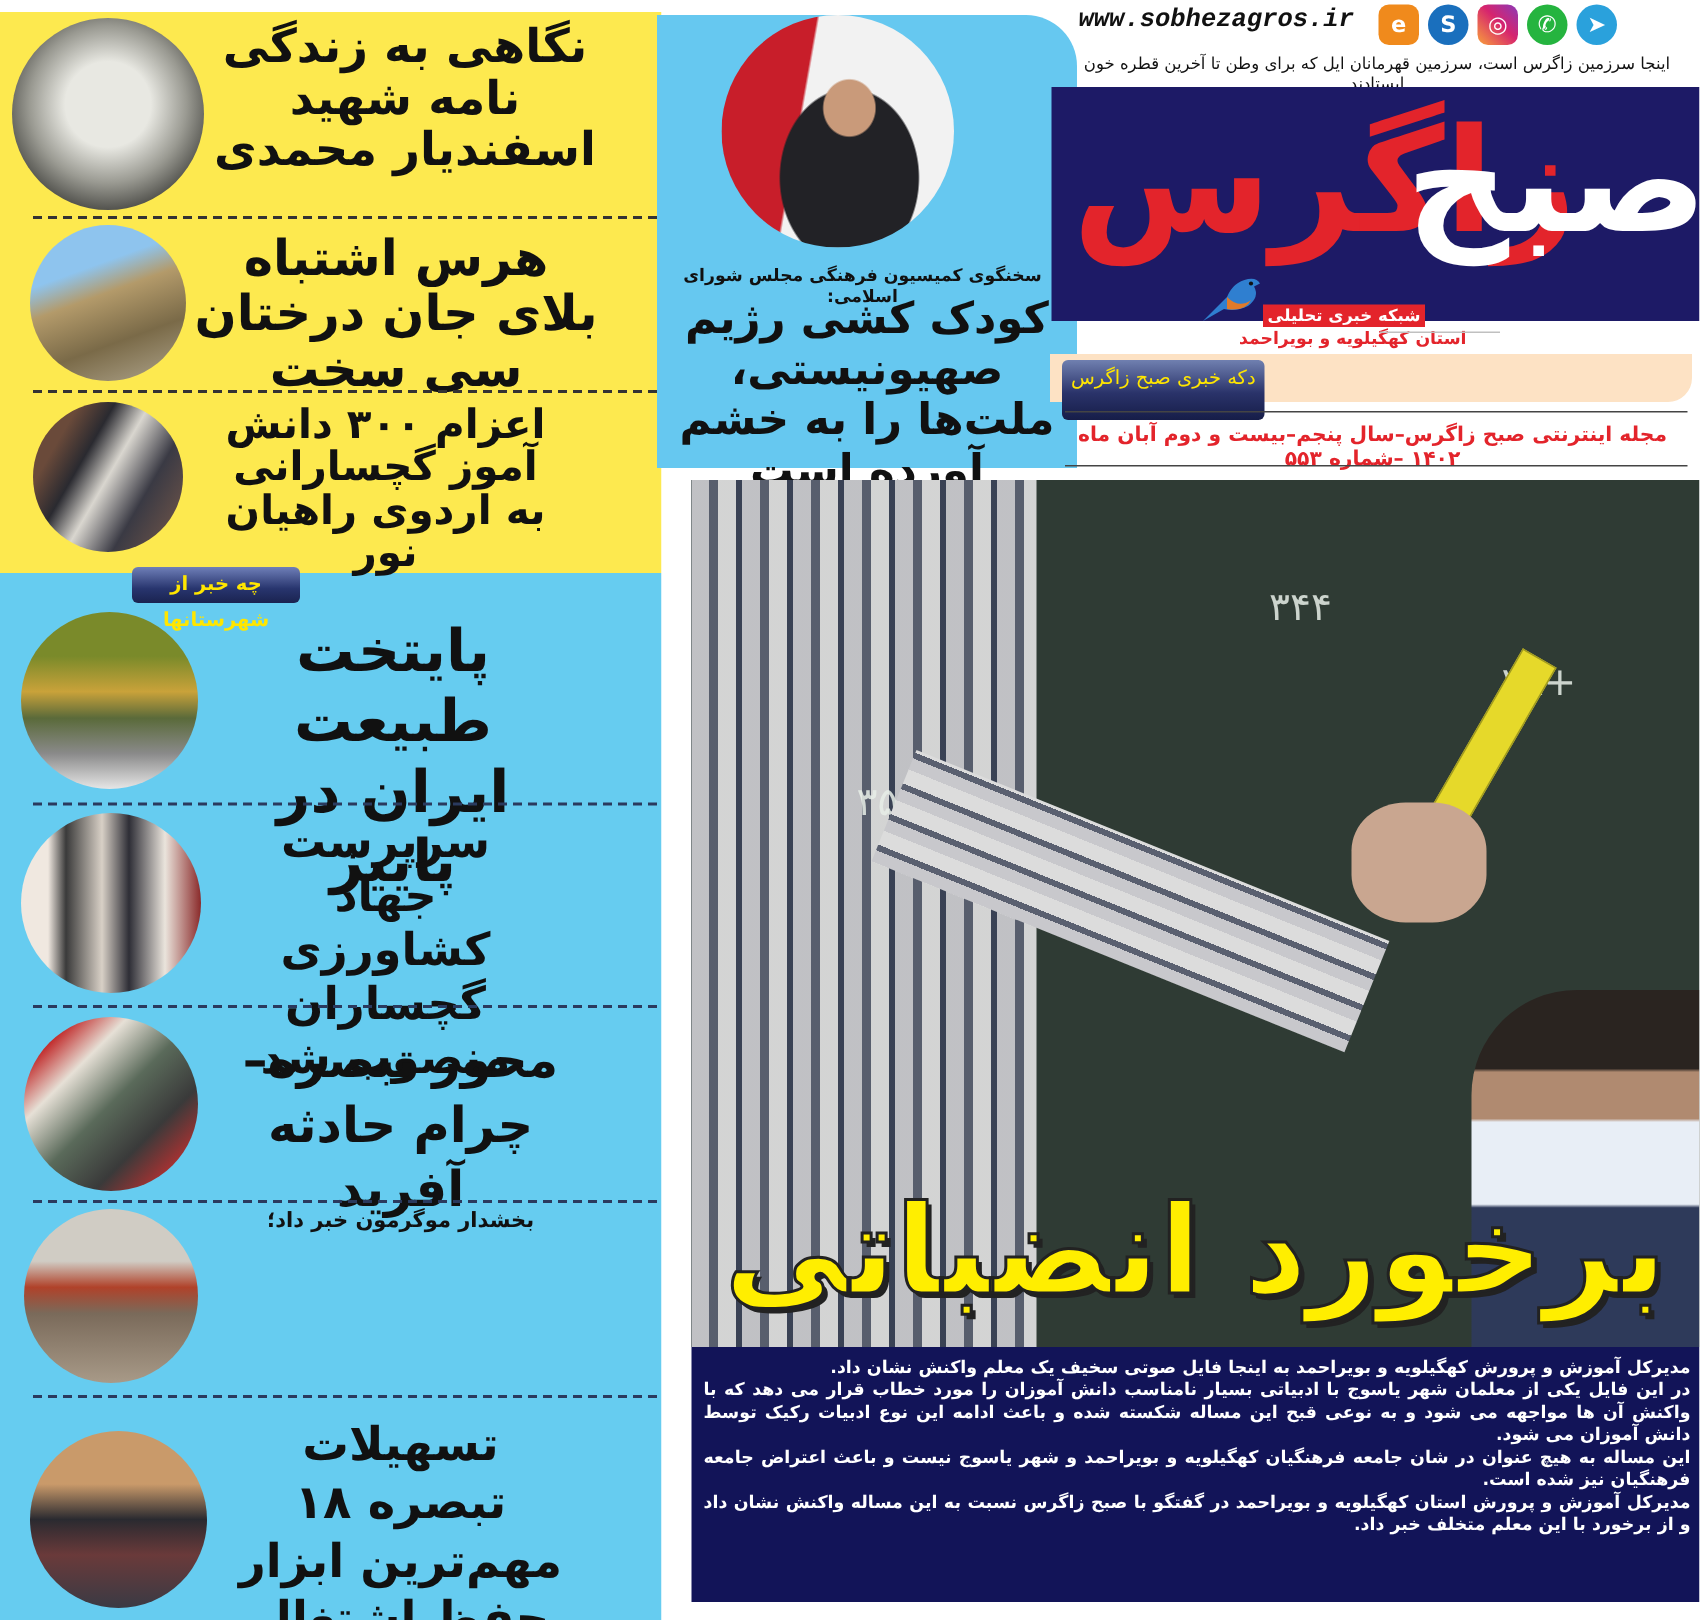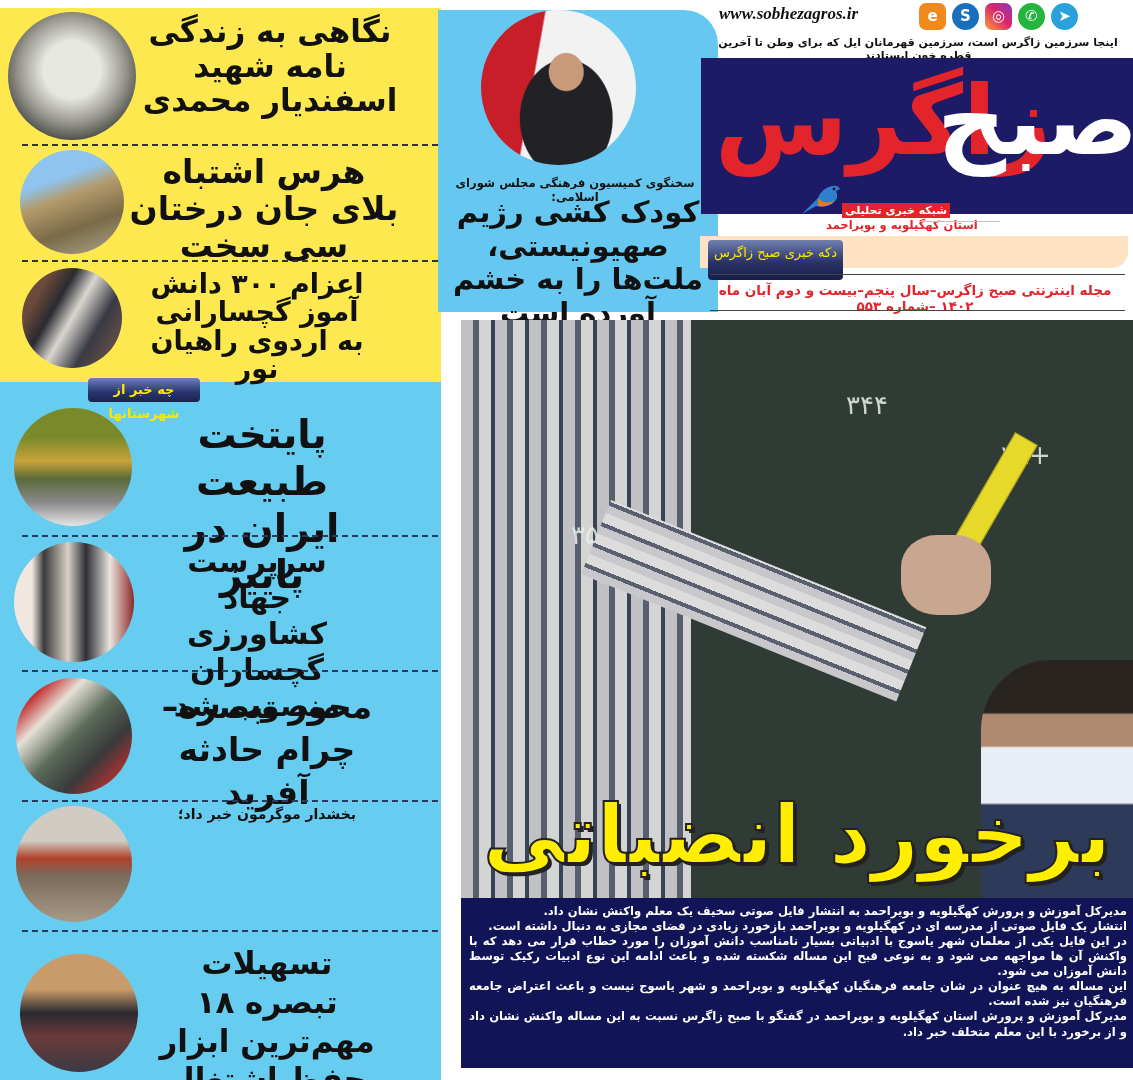--- a/index.html
+++ b/index.html
@@ -39,28 +39,28 @@
   .interview .portrait { position: absolute; left: 43px; top: 0; width: 155px; height: 155px; border-radius: 50%; overflow: hidden;
     background:
       radial-gradient(ellipse at 55% 40%, #c99a7a 0 14%, transparent 15%),
       radial-gradient(ellipse at 55% 70%, #222226 0 38%, transparent 39%),
       linear-gradient(100deg, #c81e2a 0 35%, #f2f2f2 36% 100%); }
   .interview .kicker { position: absolute; left: 0; right: 6px; top: 166px; font-size: 11.5px; font-weight: bold; color: #111; text-align: center; }
   .interview .headline { position: absolute; left: 4px; right: 4px; top: 186px; font-size: 29px; font-weight: bold; color: #111; text-align: center; line-height: 1.16; }
 
   
   .topbar { left: 705px; top: 0; width: 428px; height: 34px; }
-  .site-url { position: absolute; left: 14px; top: 4px; font-family: Liberation Serif, serif; font-style: italic; font-weight: bold; font-size: 17px; color: #111; direction: ltr; }
+  .site-url { position: absolute; left: 14px; top: 4px; font-family: Liberation Mono, monospace; font-style: italic; font-weight: bold; font-size: 17px; color: #111; direction: ltr; }
   .social { position: absolute; top: 3px; width: 27px; height: 27px; border-radius: 50%; color: #fff; font-size: 15px; text-align: center; line-height: 27px; font-weight: bold; }
   .s-eitaa { left: 214px; background: #f08a1c; border-radius: 7px; }
   .s-soroush { left: 247px; background: #1a6fbd; }
   .s-insta { left: 280px; background: linear-gradient(45deg, #f9a03a, #d6246e 55%, #8a3ab9); border-radius: 7px; }
   .s-whatsapp { left: 313px; background: #25b43f; }
   .s-telegram { left: 346px; background: #2aa1dc; }
-  .slogan { left: 705px; top: 36px; width: 426px; font-size: 11px; font-weight: bold; color: #111; text-align: center; border-bottom: 2px solid #2a2a8a; padding-bottom: 2px; }
+  .slogan { left: 705px; top: 36px; width: 426px; font-size: 11px; font-weight: normal; color: #111; text-align: center; border-bottom: 2px solid #2a2a8a; padding-bottom: 2px; }
 
   .logo-box { left: 701px; top: 58px; width: 432px; height: 156px; background: #1d1a66; overflow: hidden; text-align: center; }
   .logo-red { position: absolute; left: 14px; top: 6px; font-size: 96px; font-weight: bold; color: #e3242b; line-height: 1.2; letter-spacing: -2px; }
   .logo-white { position: absolute; left: 236px; top: 6px; font-size: 96px; font-weight: bold; color: #ffffff; line-height: 1.2; letter-spacing: -2px; }
 
   .bird { left: 800px; top: 180px; width: 44px; height: 36px; }
   .tag1 { left: 842px; top: 203px; background: #e3242b; color: #fff; font-size: 11px; font-weight: bold; padding: 0 3px; height: 15px; line-height: 15px; }
   .tag2 { left: 826px; top: 218px; color: #e3242b; font-size: 11.5px; font-weight: bold; }
   .tag-line { left: 920px; top: 221px; width: 80px; border-top: 1px solid #c0c0c0; }
 
@@ -193,18 +193,17 @@
   <span class="mp-chalk" style="left:540px;top:120px;">+۲۸</span>
   <span class="mp-chalk" style="left:110px;top:200px;">۳۵۹۸</span>
   <div class="mp-arm"></div>
   <div class="mp-ruler"></div>
   <div class="mp-hand"></div>
   <div class="mp-boy"></div>
   <div class="main-headline">برخورد انضباتی</div>
 </div>
 
 <div class="abs article">
-  <p>مدیرکل آموزش و پرورش کهگیلویه و بویراحمد به انتشار فایل صوتی سخیف یک معلم واکنش نشان داد.</p>
-  <p>انتشار یک فایل صوتی از مدرسه ای در کهگیلویه و بویراحمد بازخورد زیادی در فضای مجازی به دنبال داشته است.</p>
+  <p>مدیرکل آموزش و پرورش کهگیلویه و بویراحمد به اینجا فایل صوتی سخیف یک معلم واکنش نشان داد.</p>
   <p>در این فایل یکی از معلمان شهر یاسوج با ادبیاتی بسیار نامناسب دانش آموزان را مورد خطاب قرار می دهد که با واکنش آن ها مواجهه می شود و به نوعی قبح این مساله شکسته شده و باعث ادامه این نوع ادبیات رکیک توسط دانش آموزان می شود.</p>
   <p>این مساله به هیچ عنوان در شان جامعه فرهنگیان کهگیلویه و بویراحمد و شهر یاسوج نیست و باعث اعتراض جامعه فرهنگیان نیز شده است.</p>
   <p>مدیرکل آموزش و پرورش استان کهگیلویه و بویراحمد در گفتگو با صبح زاگرس نسبت به این مساله واکنش نشان داد و از برخورد با این معلم متخلف خبر داد.</p>
 </div>
 
 </body></html>

